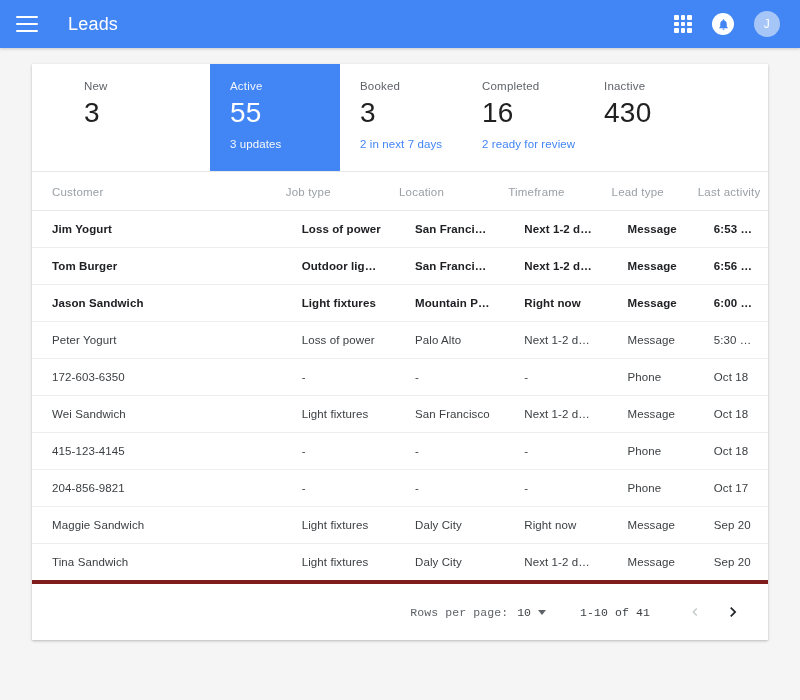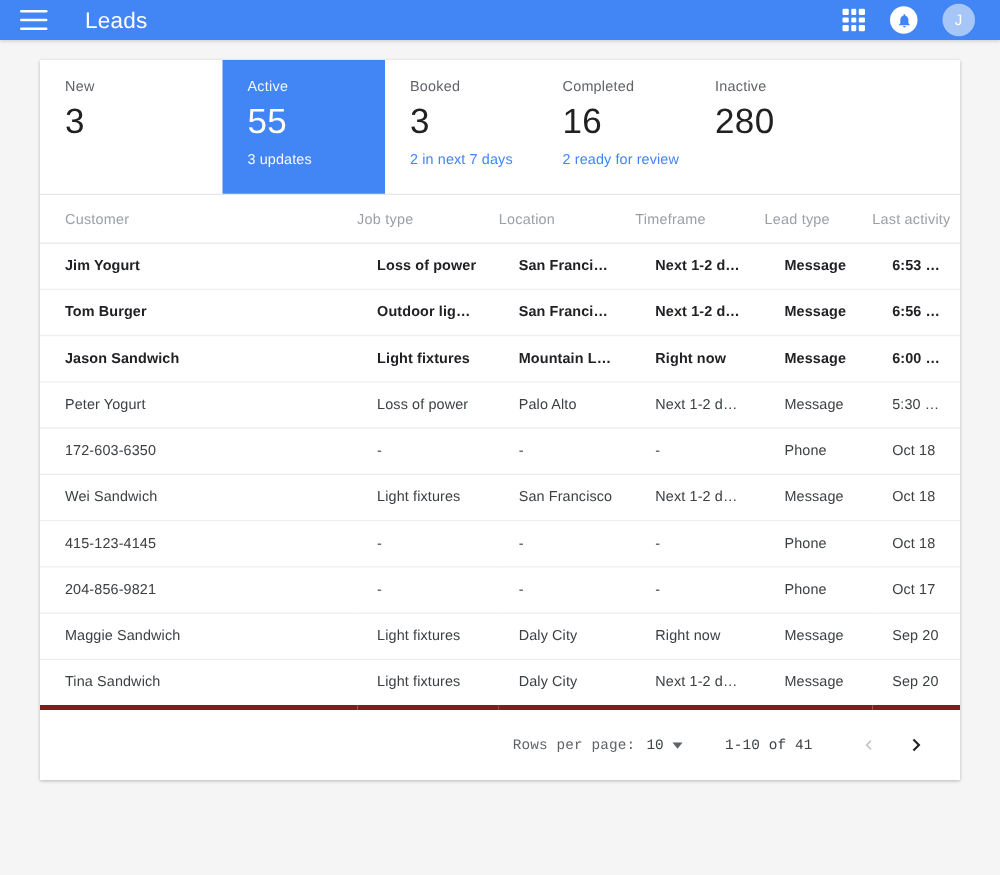--- a/index.html
+++ b/index.html
@@ -5,21 +5,21 @@
   * { margin:0; padding:0; box-sizing:border-box; }
   html, body {
     width:800px; height:700px;
     background:#f5f5f5;
     font-family:"Liberation Sans", sans-serif;
     -webkit-font-smoothing:antialiased;
   }
 
   
   .appbar {
-    height:32px;
+    height:48px;
     background:#4285f4;
     display:flex;
     align-items:center;
     padding:0 20px 0 16px;
     position:relative;
     box-shadow:0 1px 3px rgba(0,0,0,.18);
     z-index:5;
   }
   .hamburger {
     width:22px; height:16px;
@@ -80,21 +80,21 @@
   .stats {
     display:flex;
     height:108px;
     border-bottom:1px solid #e8e8e8;
   }
   .stat {
     padding:16px 0 0 20px;
     flex:0 0 auto;
     cursor:pointer;
   }
-  .stat-0 { width:146px; }
+  .stat-0 { width:146px;margin-left:32px; }
   .stat-1 { width:130px; background:#4285f4; }
   .stat-2 { width:122px; }
   .stat-3 { width:122px; }
   .stat-4 { width:122px; }
   .stat-label {
     font-size:11.5px;
     color:#5f6368;
     letter-spacing:.2px;
     margin-bottom:6px;
   }
@@ -247,21 +247,21 @@
       </div>
 
       <div class="stat stat-3">
         <div class="stat-label">Completed</div>
         <div class="stat-value">16</div>
         <div class="stat-sub">2 ready for review</div>
       </div>
 
       <div class="stat stat-4">
         <div class="stat-label">Inactive</div>
-        <div class="stat-value">280</div>
+        <div class="stat-value">430</div>
         <div class="stat-sub"></div>
       </div>
 
     </div>
 
     <table>
       <thead>
         <tr>
           <th class="col-customer">Customer</th>
           <th class="col-jobtype">Job type</th>
@@ -284,21 +284,21 @@
             <td class="col-customer">Tom Burger</td>
             <td class="col-jobtype">Outdoor lighting</td>
             <td class="col-location">San Francisco</td>
             <td class="col-timeframe">Next 1-2 days</td>
             <td class="col-leadtype">Message</td>
             <td class="col-activity">6:56 PM</td>
           </tr>
           <tr class="unread">
             <td class="col-customer">Jason Sandwich</td>
             <td class="col-jobtype">Light fixtures</td>
-            <td class="col-location">Mountain Last</td>
+            <td class="col-location">Mountain Peter</td>
             <td class="col-timeframe">Right now</td>
             <td class="col-leadtype">Message</td>
             <td class="col-activity">6:00 PM</td>
           </tr>
           <tr>
             <td class="col-customer">Peter Yogurt</td>
             <td class="col-jobtype">Loss of power</td>
             <td class="col-location">Palo Alto</td>
             <td class="col-timeframe">Next 1-2 days</td>
             <td class="col-leadtype">Message</td>

